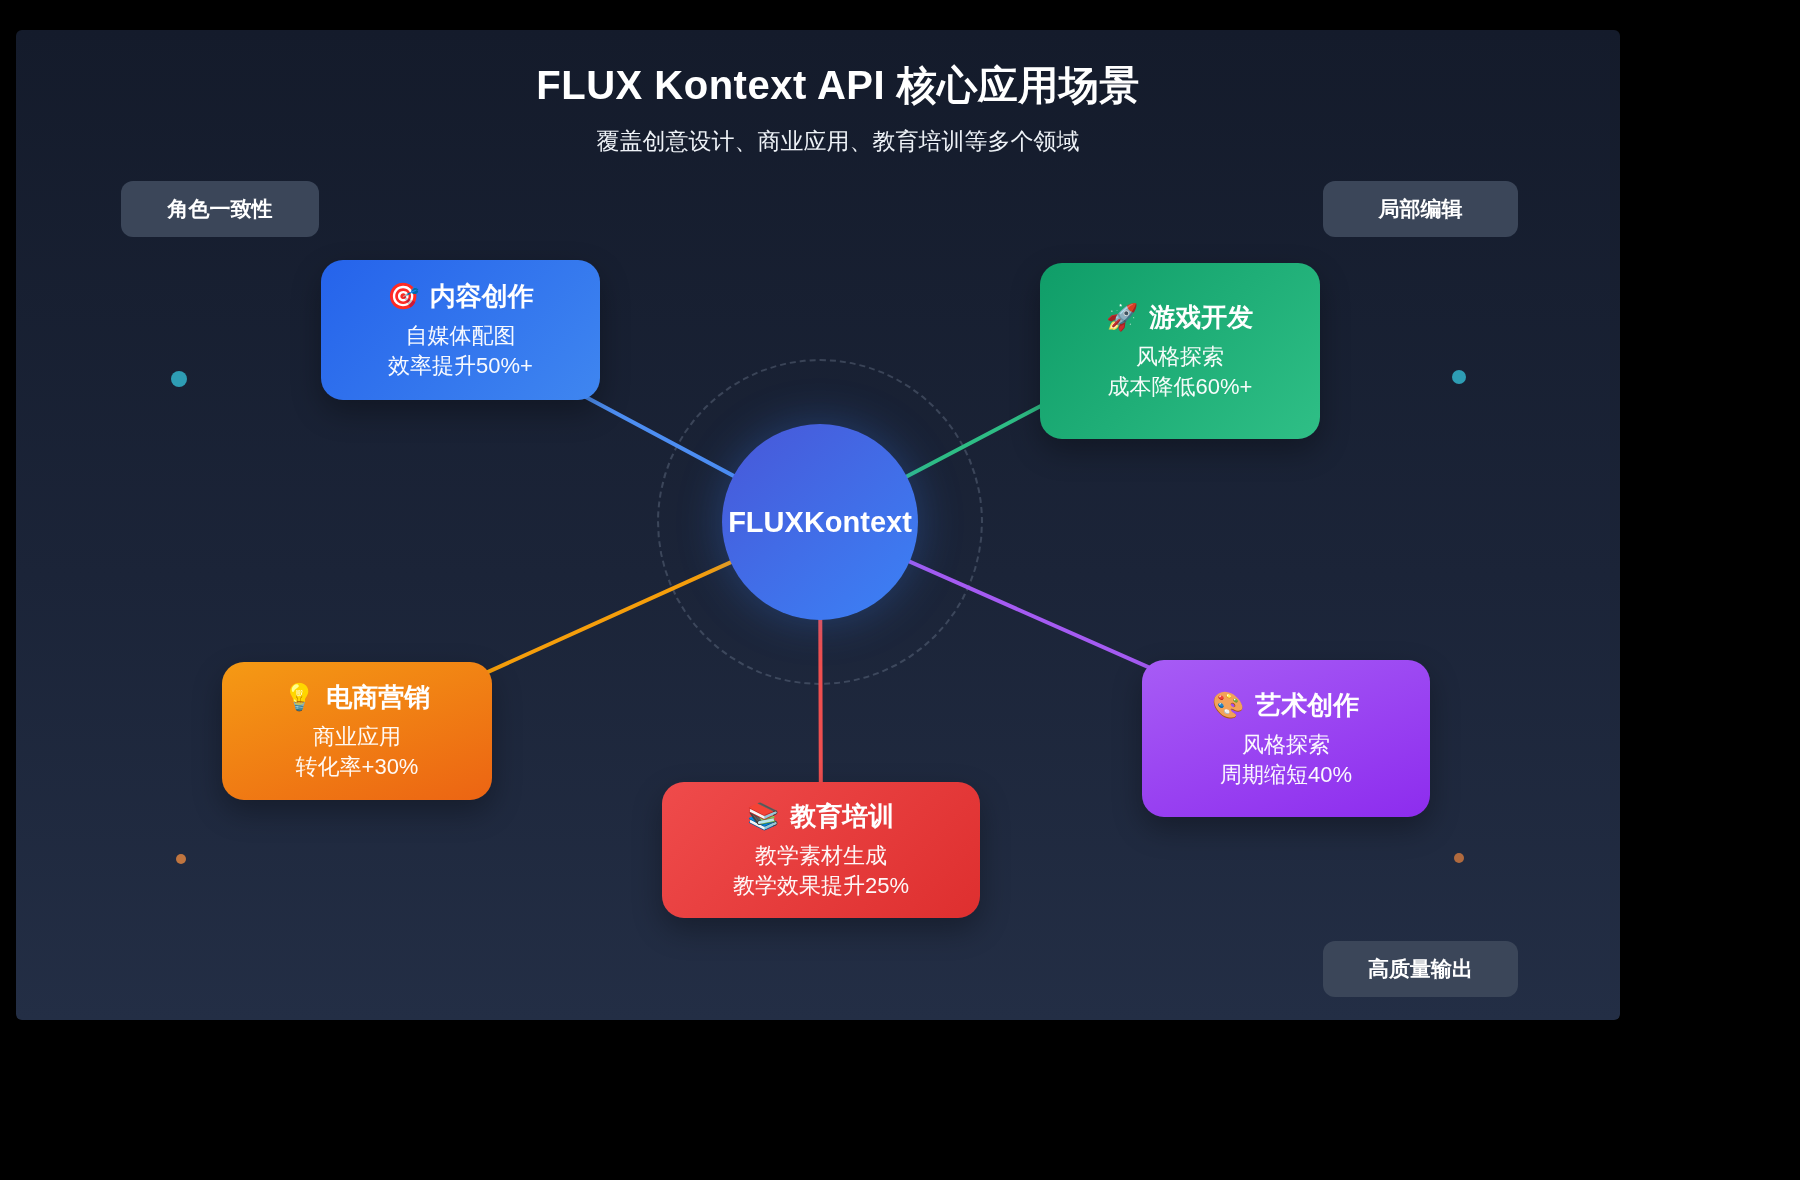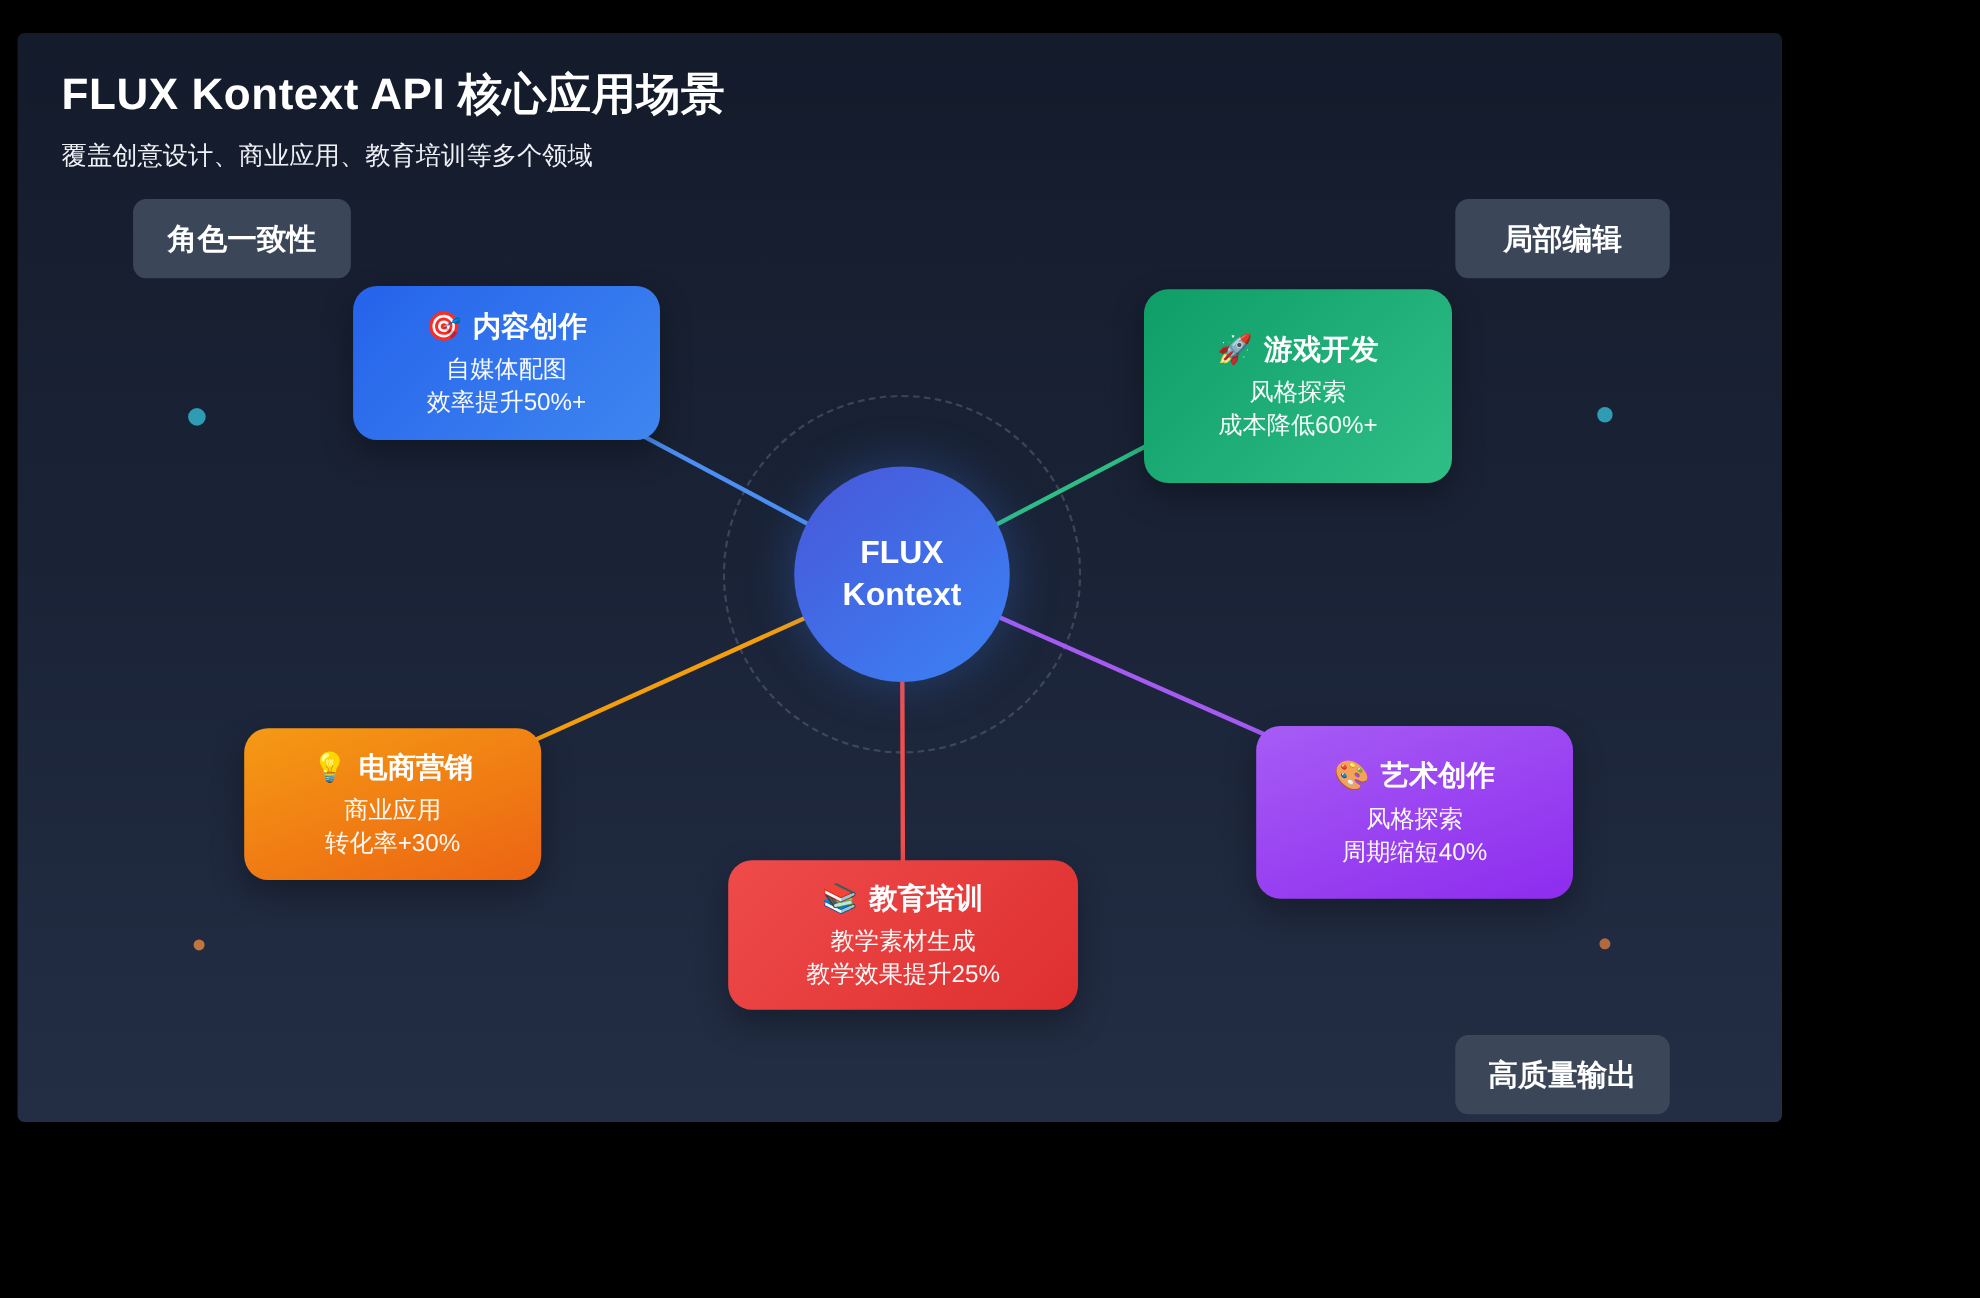--- a/index.html
+++ b/index.html
@@ -5,29 +5,29 @@
   * { margin: 0; padding: 0; box-sizing: border-box; }
   html, body { width: 1800px; height: 1180px; background: #000; overflow: hidden;
     font-family: "Liberation Sans", "DejaVu Sans", sans-serif; }
 
   .panel {
     position: absolute; left: 16px; top: 30px; width: 1604px; height: 990px;
     border-radius: 6px; overflow: hidden;
     background: linear-gradient(180deg, #141b2b 0%, #1b2438 55%, #232e45 100%);
   }
 
-  .header { position: absolute; top: 28px; left: 0; width: 100%; text-align: left; z-index: 3; padding-left: 40px; }
+  .header { position: absolute; top: 28px; left: 0; width: 100%; text-align: center; z-index: 3; padding-left: 40px; }
   .title { font-size: 40px; font-weight: 700; color: #ffffff; letter-spacing: 0.5px; }
   .subtitle { margin-top: 13px; font-size: 23px; font-weight: 500; color: #eef2f7; }
 
   .badge {
-    position: absolute; height: 72px; z-index: 3;
+    position: absolute; height: 56px; z-index: 3;
     background: #3b4659; border-radius: 12px;
     display: flex; align-items: center; justify-content: center;
-    font-size: 27px; font-weight: 700; color: #ffffff;
+    font-size: 21px; font-weight: 700; color: #ffffff;
   }
   .badge-tl { left: 105px; top: 151px; width: 198px; }
   .badge-tr { left: 1307px; top: 151px; width: 195px; }
   .badge-bl { left: 105px; top: 911px; width: 198px; }
   .badge-br { left: 1307px; top: 911px; width: 195px; }
 
   .dashed-ring {
     position: absolute; left: 641px; top: 329px; width: 326px; height: 326px;
     border-radius: 50%; border: 2px dashed rgba(148,163,184,0.28); z-index: 0;
   }
@@ -38,21 +38,21 @@
   .dot-lu { left: 155px; top: 341px; width: 16px; height: 16px; background: #2e9db4; }
   .dot-ru { left: 1436px; top: 340px; width: 14px; height: 14px; background: #2e9db4; }
   .dot-ll { left: 160px; top: 824px; width: 10px; height: 10px; background: #c0753f; }
   .dot-rl { left: 1438px; top: 823px; width: 10px; height: 10px; background: #b06a3e; }
 
   .center-circle {
     position: absolute; left: 706px; top: 394px; width: 196px; height: 196px;
     border-radius: 50%; z-index: 2;
     background: linear-gradient(140deg, #4857d8 0%, #3b82f6 100%);
     box-shadow: 0 0 46px rgba(59,130,246,0.30);
-    display: flex; flex-direction: column; align-items: center; justify-content: center;
+    display: flex; flex-direction: row; align-items: center; justify-content: center;
     color: #ffffff; font-size: 29px; font-weight: 700; line-height: 1.32; text-align: center;
   }
 
   .card {
     position: absolute; z-index: 2; border-radius: 22px;
     display: flex; flex-direction: column; align-items: center; justify-content: center;
     color: #ffffff; text-align: center;
     box-shadow: 0 12px 30px rgba(0,0,0,0.30);
   }
   .card-title { font-size: 26px; font-weight: 700; margin-bottom: 7px; }

